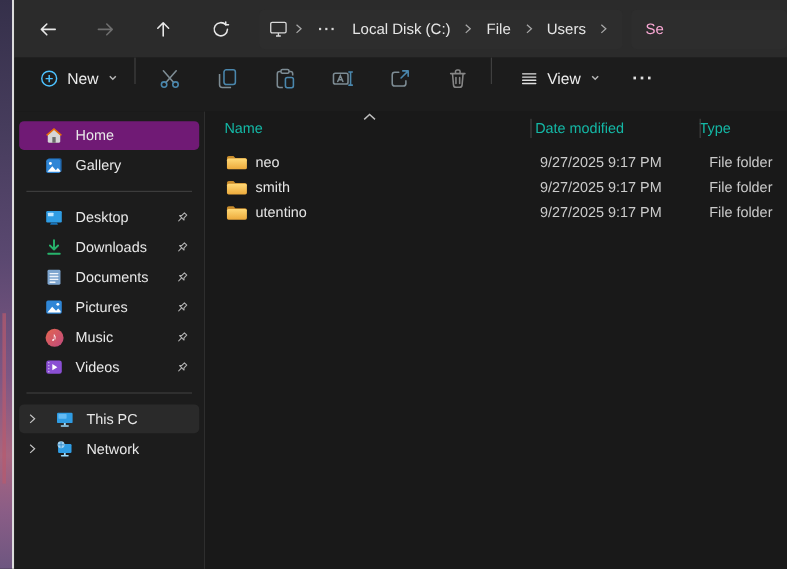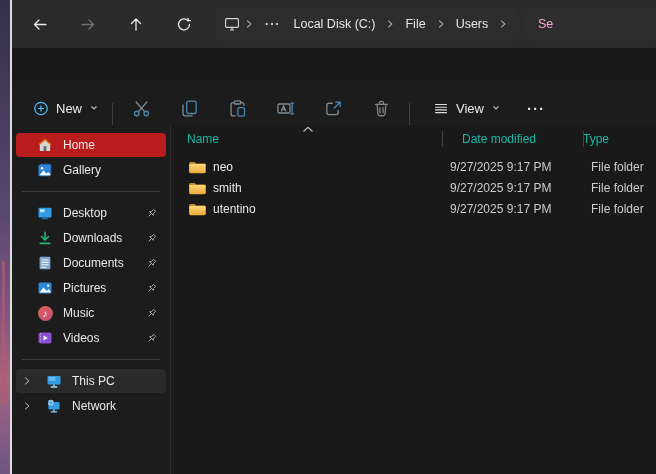--- a/index.html
+++ b/index.html
@@ -20,48 +20,48 @@
   .nav-btn{width:48px;height:34px;display:flex;align-items:center;justify-content:center;border-radius:4px;background:transparent;border:none;padding:0;cursor:default;}
   .addressbar{margin-left:8px;width:402px;height:33px;background:#2d2d2d;border-radius:5px;
     display:flex;align-items:center;padding:0 8px;color:#e6e6e6;font-size:12.5px;overflow:hidden;white-space:nowrap;}
   .crumb-seg{padding:3px 6px;border-radius:4px;}
   .crumb-chev{display:flex;align-items:center;padding:0 3px;}
   .crumb-ellipsis{padding:3px 7px;letter-spacing:1px;font-weight:bold;color:#d8d8d8;}
   .searchbox{margin-left:7px;width:130px;height:33px;flex:0 0 130px;background:#2d2d2d;border-radius:5px;
     display:flex;align-items:center;padding:0 12px;color:#f9a8d4;font-size:12.5px;}
 
   
-  .toolbar{height:45px;flex:0 0 45px;background:#1c1c1c;display:flex;align-items:flex-end;margin-top:32px;}
+  .toolbar{height:45px;flex:0 0 45px;background:#1c1c1c;display:flex;align-items:flex-start;}
   .tb-btn{display:flex;align-items:center;gap:7px;height:34px;padding:0 9px;border-radius:4px;background:transparent;border:none;color:#ececec;font-size:13px;font-family:inherit;cursor:default;}
   .tb-new{margin-left:12px;}
   .tb-sep{width:1px;height:22px;background:#3f3f3f;margin:0 4px;flex:0 0 1px;}
   .tb-icons{display:flex;}
   .tool-btn{width:48px;height:34px;display:flex;align-items:center;justify-content:center;border-radius:4px;background:transparent;border:none;cursor:default;}
   .tb-sort{margin-left:8px;}
   .tb-view{margin-left:10px;}
   .tb-more{margin-left:6px;width:40px;justify-content:center;font-weight:bold;letter-spacing:1px;font-size:15px;color:#e0e0e0;}
 
   
   .main{flex:1;display:flex;min-height:0;}
   .sidebar{width:159px;flex:0 0 159px;background:#1c1c1c;border-right:1px solid #2e2e2e;padding-top:7px;font-size:12px;color:#e8e8e8;}
   .side-item{height:24px;margin:1px 4px;border-radius:4px;display:flex;align-items:center;padding-left:21px;gap:10px;cursor:default;}
-  .side-item.selected{background:#b91c1c;}
+  .side-item.selected{background:#701a75;}
   .side-item.subtle{background:#2a2a2a;}
   .side-item.expandable{padding-left:2px;}
   .side-chev{width:18px;display:flex;justify-content:center;flex:0 0 18px;}
   .side-label{white-space:nowrap;}
   .pin{margin-left:auto;margin-right:8px;display:flex;}
   .side-sep{height:1px;background:#3c3c3c;margin:9px 10px;}
   .icon16{width:16px;height:16px;flex:0 0 16px;display:flex;align-items:center;justify-content:center;}
   .music-badge{width:15px;height:15px;border-radius:50%;background:linear-gradient(135deg,#e4654f,#bf4a7e);color:#fff;font-size:10px;line-height:15px;text-align:center;}
 
   .content{flex:1;background:#191919;position:relative;font-size:12px;min-width:0;}
   .list-header{height:28px;display:flex;align-items:center;color:#14b8a6;position:relative;}
   .col-name{width:271px;flex:0 0 271px;padding-left:16px;}
-  .col-date{width:141px;flex:0 0 141px;padding-left:20px;}
+  .col-date{width:141px;flex:0 0 141px;padding-left:4px;}
   .col-type{flex:1;padding-left:0;}
   .hsep{position:absolute;top:6px;width:1px;height:16px;background:#414141;}
   .hsep-1{left:271px;} .hsep-2{left:412px;}
   .sort-caret{position:absolute;left:131px;top:1px;}
   .rows{margin-top:3px;}
   .file-row{height:21px;display:flex;align-items:center;color:#e6e6e6;cursor:default;}
   .cell-name{width:271px;flex:0 0 271px;padding-left:17px;display:flex;align-items:center;gap:7px;}
   .cell-date,.cell-type{color:#cbcbcb;}
   .cell-date{width:141px;flex:0 0 141px;padding-left:8px;}
   .cell-type{flex:1;padding-left:8px;}

